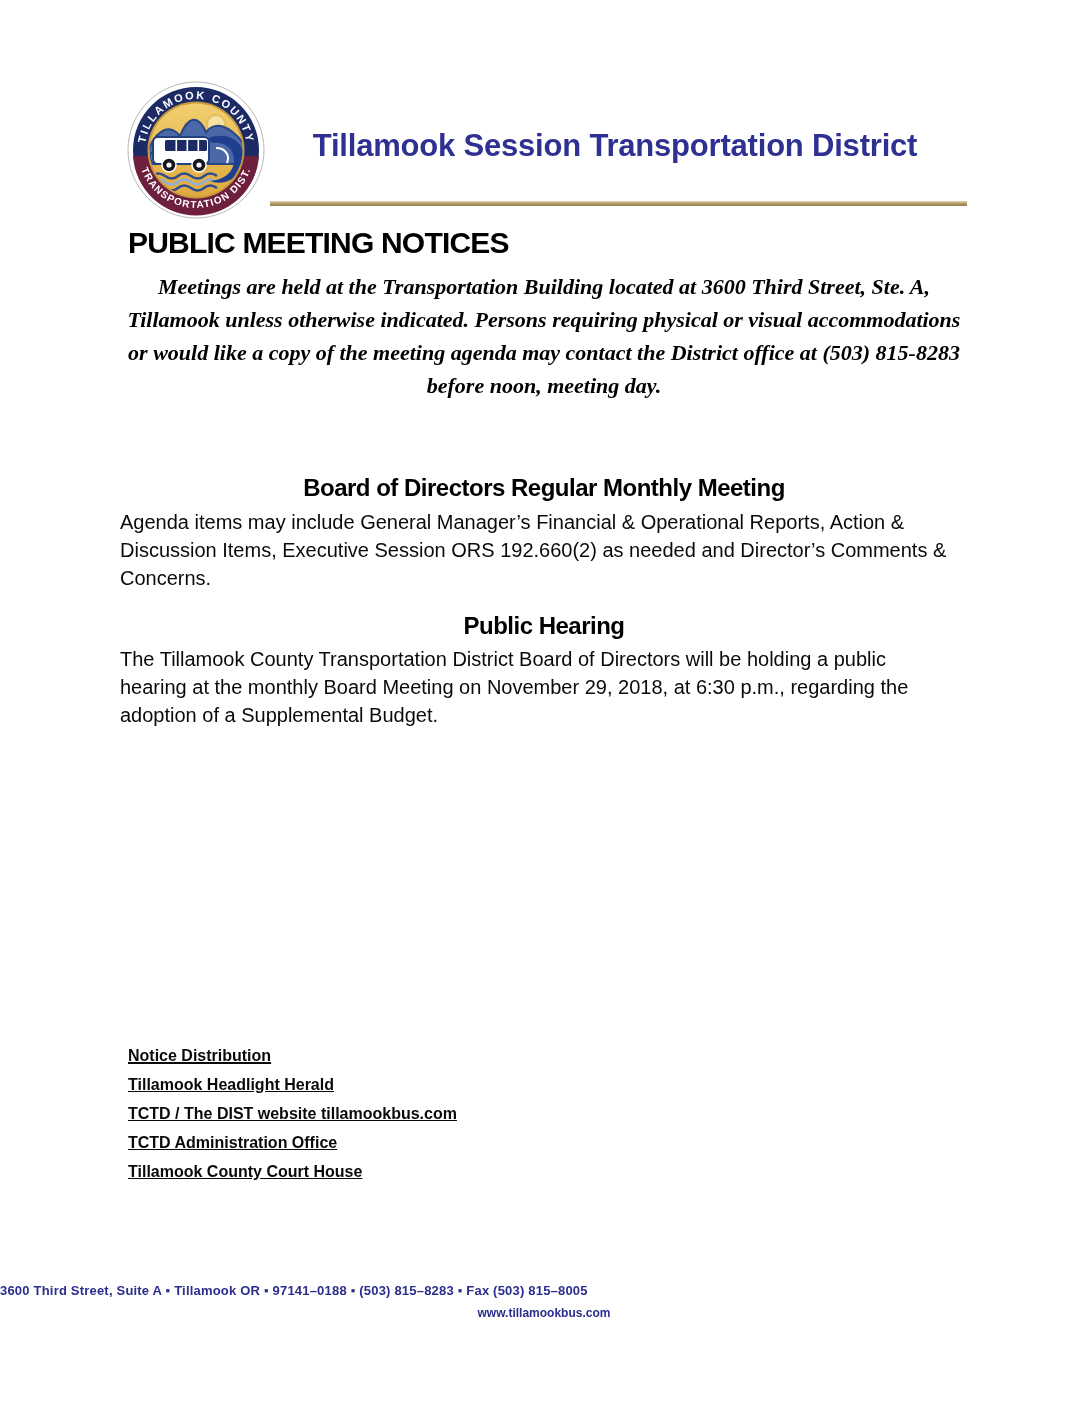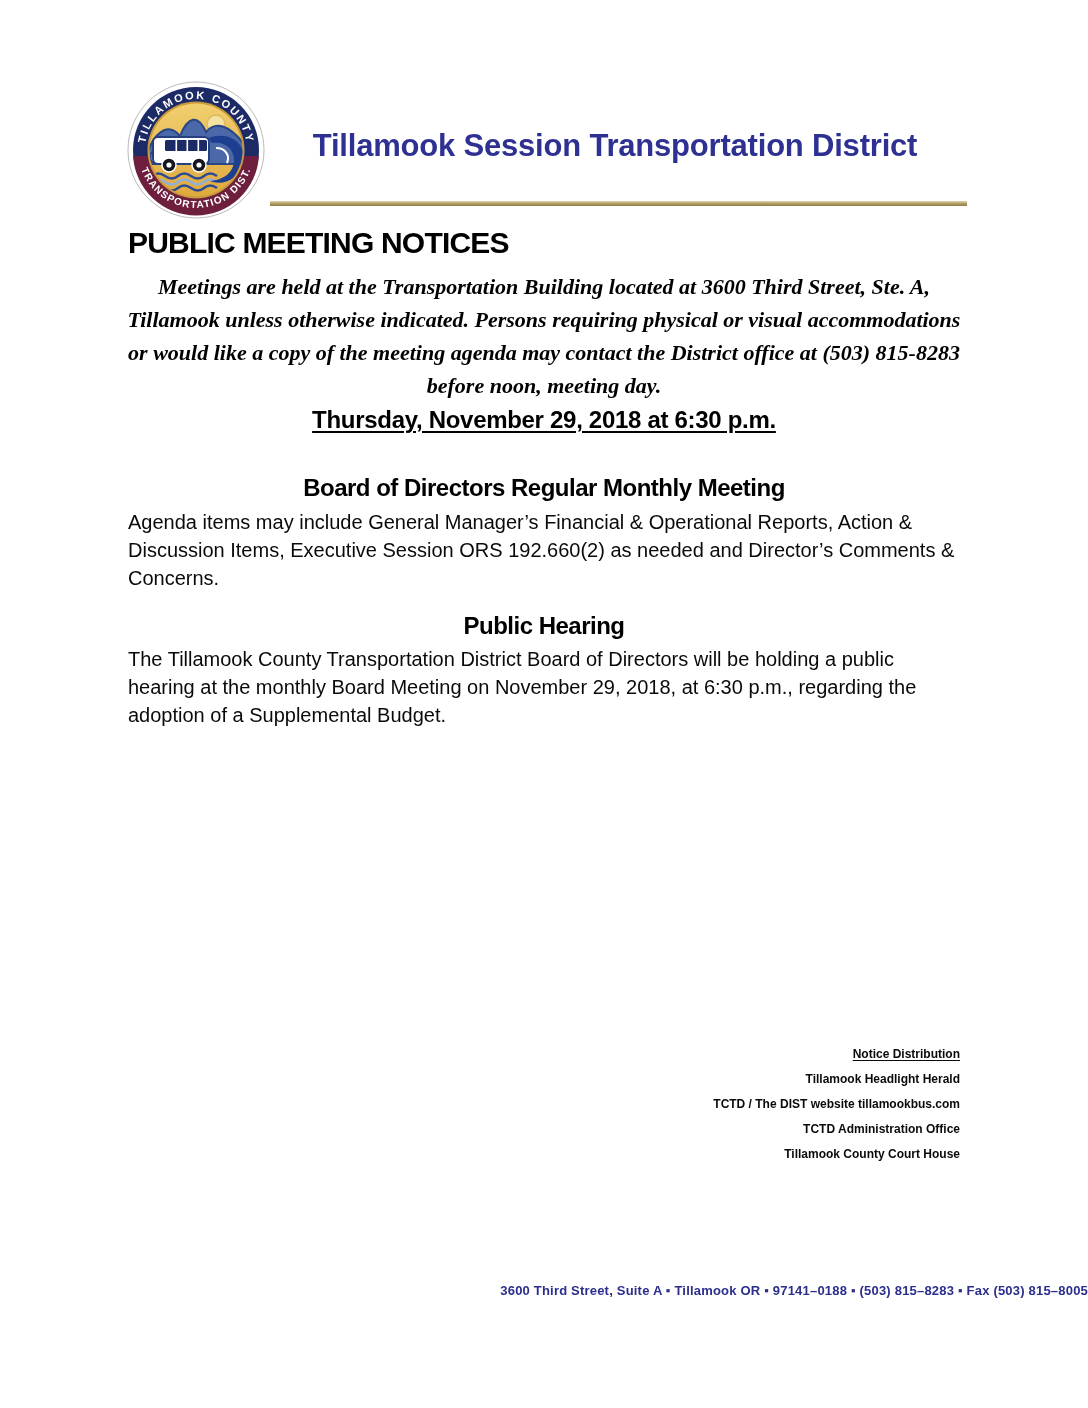--- a/index.html
+++ b/index.html
@@ -38,37 +38,37 @@
     text-align:center;font-size:24px;font-weight:bold;letter-spacing:-0.3px;
     text-decoration:underline;text-decoration-thickness:2px;text-underline-offset:3px;
   }
   .section-heading{
     position:absolute;left:128px;width:832px;
     text-align:center;font-size:24px;font-weight:bold;letter-spacing:-0.5px;
   }
   .board-heading{top:474px;}
   .hearing-heading{top:612px;}
   .body-para{
-    position:absolute;left:128px;width:838px;
+    position:absolute;left:120px;width:838px;
     font-size:20px;line-height:1.4;color:#0a0a0a;
   }
   .board-body{top:508px;}
   .hearing-body{top:645px;}
   .distribution{
     position:absolute;left:128px;top:1047px;width:832px;
-    text-align:right;font-size:12px;font-weight:bold;color:#0a0a0a;
+    text-align:left;font-size:16px;font-weight:bold;color:#0a0a0a;text-decoration:underline;
   }
   .distribution .dist-heading{
     text-decoration:underline;text-underline-offset:2px;
     margin-bottom:11px;
   }
   .distribution .dist-item{margin-bottom:11px;}
   .footer-address{
     position:absolute;left:0;top:1283px;width:1088px;
-    text-align:right;font-size:13px;font-weight:bold;
+    text-align:left;font-size:13px;font-weight:bold;
     color:#2B2E8C;letter-spacing:0.2px;
   }
   .footer-site{
     position:absolute;left:0;top:1306px;width:1088px;
     text-align:center;font-size:12px;font-weight:bold;
     color:#2B2E8C;
   }
 </style>
 </head>
 <body>
@@ -128,31 +128,31 @@
     </text>
   </svg>
 
   <div class="org-title">Tillamook Session Transportation District</div>
 
   <div class="gold-rule"></div>
 
   <div class="notice-title">PUBLIC MEETING NOTICES</div>
   <div class="notice-intro">Meetings are held at the Transportation Building located at 3600 Third Street, Ste. A, Tillamook unless otherwise indicated.  Persons requiring physical or visual accommodations or would like a copy of the meeting agenda may contact the District office at (503) 815-8283 before noon, meeting day.</div>
 
-  <div class="date-heading">Thursday, November 29, 2018 at 6:30 p.m.</div>
 
   <div class="section-heading board-heading">Board of Directors Regular Monthly Meeting</div>
   <div class="body-para board-body">Agenda items may include General Manager’s Financial &amp; Operational Reports, Action &amp; Discussion Items, Executive Session ORS 192.660(2) as needed and Director’s Comments &amp; Concerns.</div>
 
   <div class="section-heading hearing-heading">Public Hearing</div>
   <div class="body-para hearing-body">The Tillamook County Transportation District Board of Directors will be holding a public hearing at the monthly Board Meeting on November 29, 2018, at 6:30 p.m., regarding the adoption of a Supplemental Budget.</div>
 
   <div class="distribution">
     <div class="dist-heading">Notice Distribution</div>
     <div class="dist-item">Tillamook Headlight Herald</div>
     <div class="dist-item">TCTD / The DIST website tillamookbus.com</div>
     <div class="dist-item">TCTD Administration Office</div>
     <div class="dist-item">Tillamook County Court House</div>
   </div>
 
   <div class="footer-address">3600 Third Street, Suite A ▪ Tillamook OR ▪ 97141–0188 ▪ (503) 815–8283 ▪ Fax (503) 815–8005</div>
+  <div class="footer-site">www.tillamookbus.com</div>
 
 </div>
 
 </body></html>

